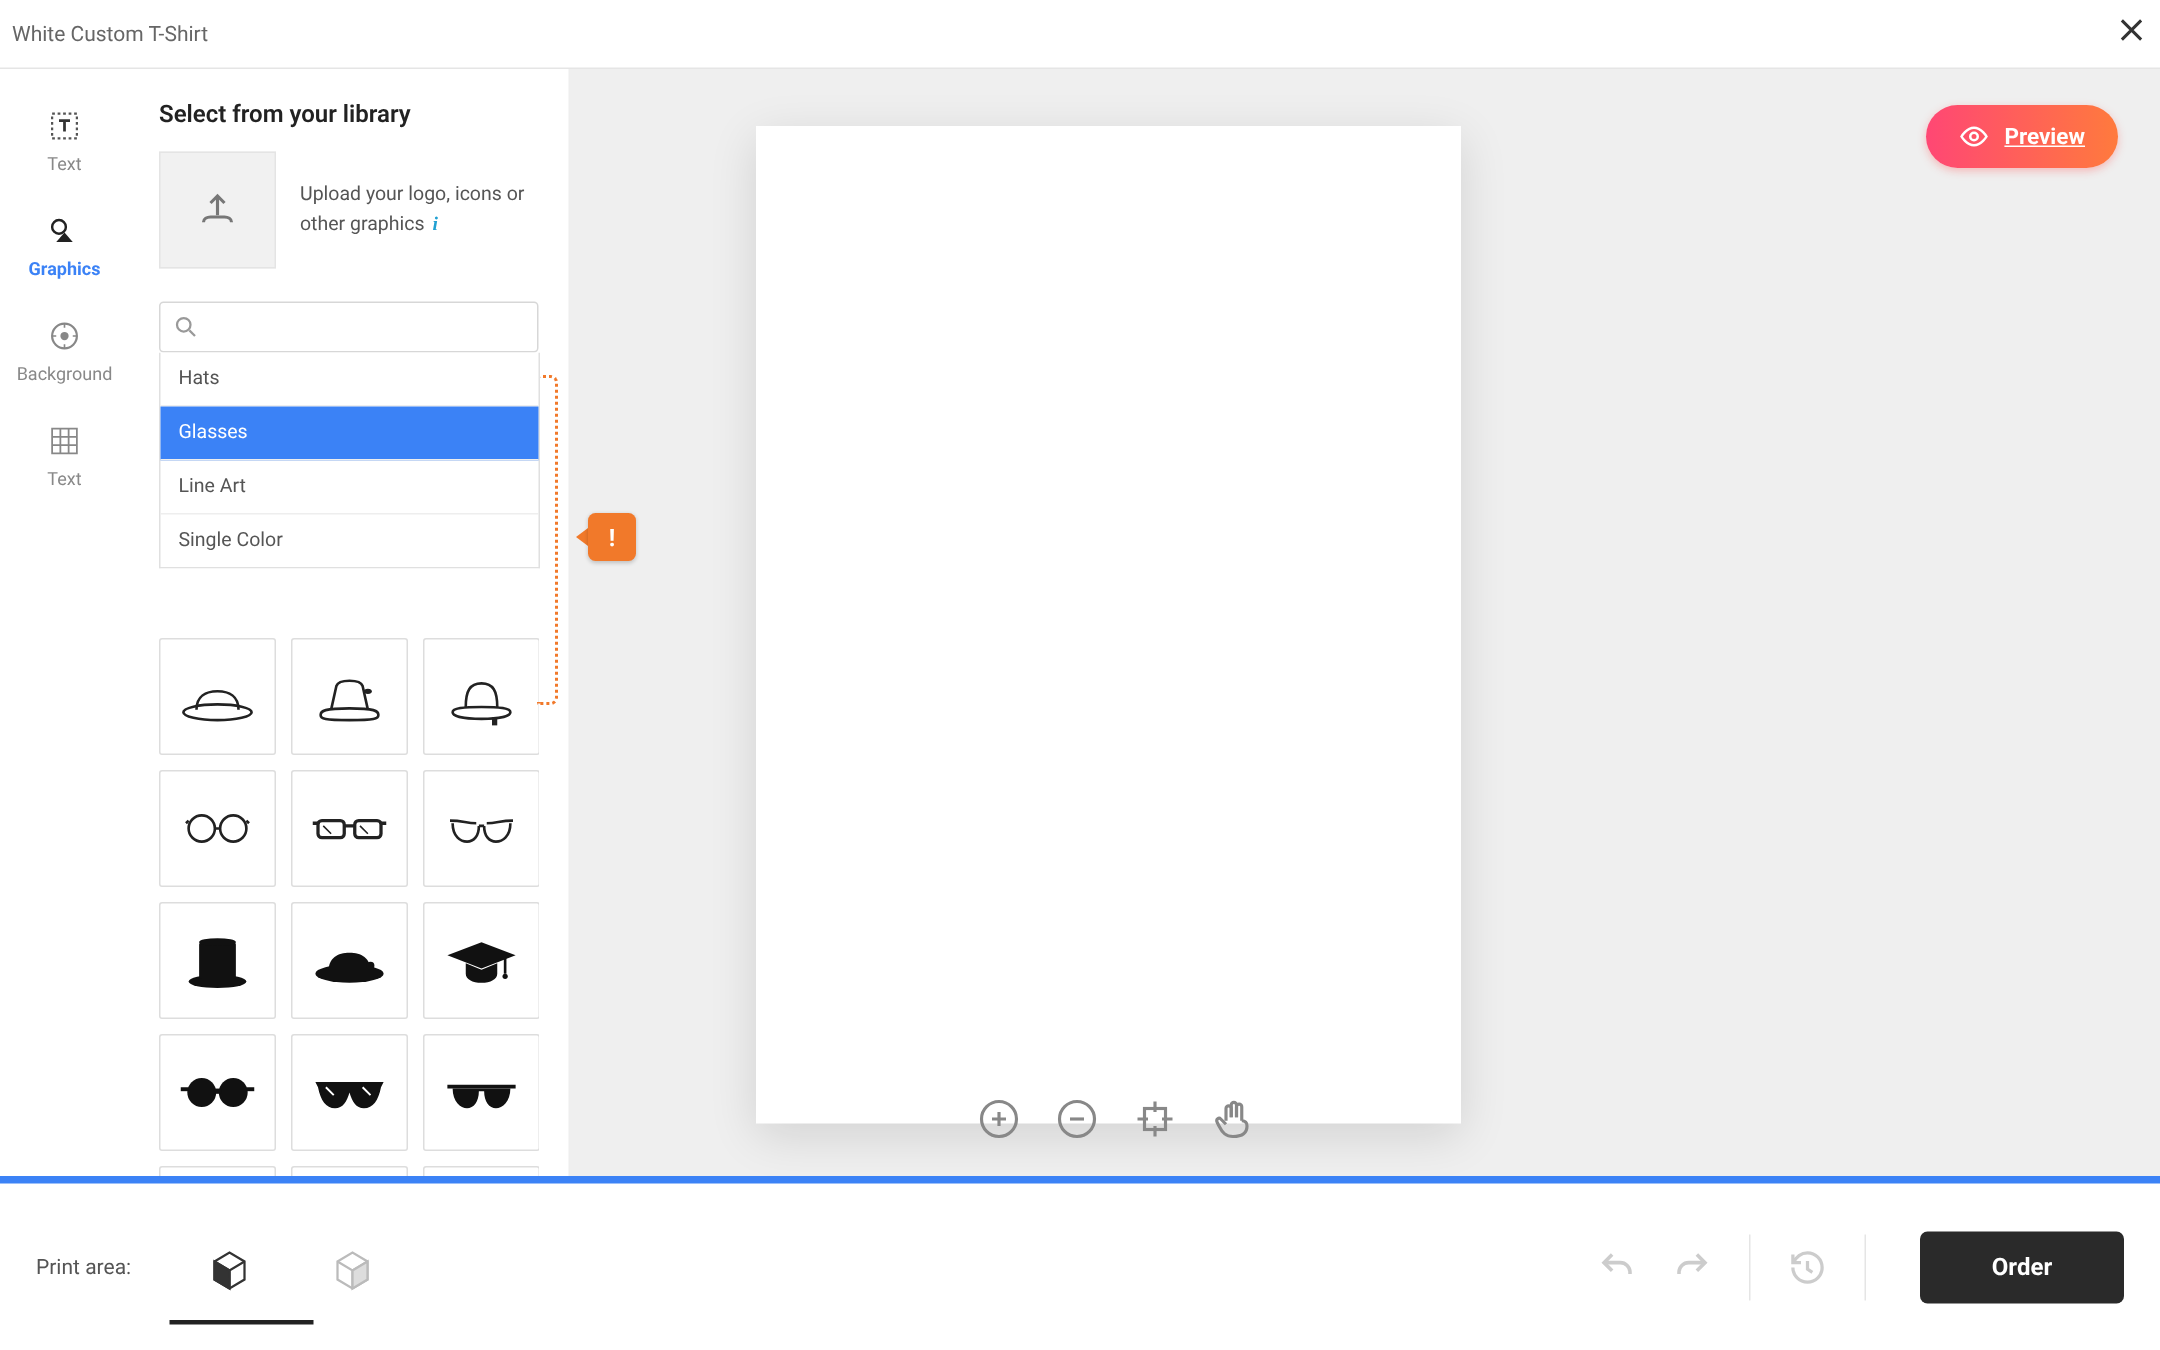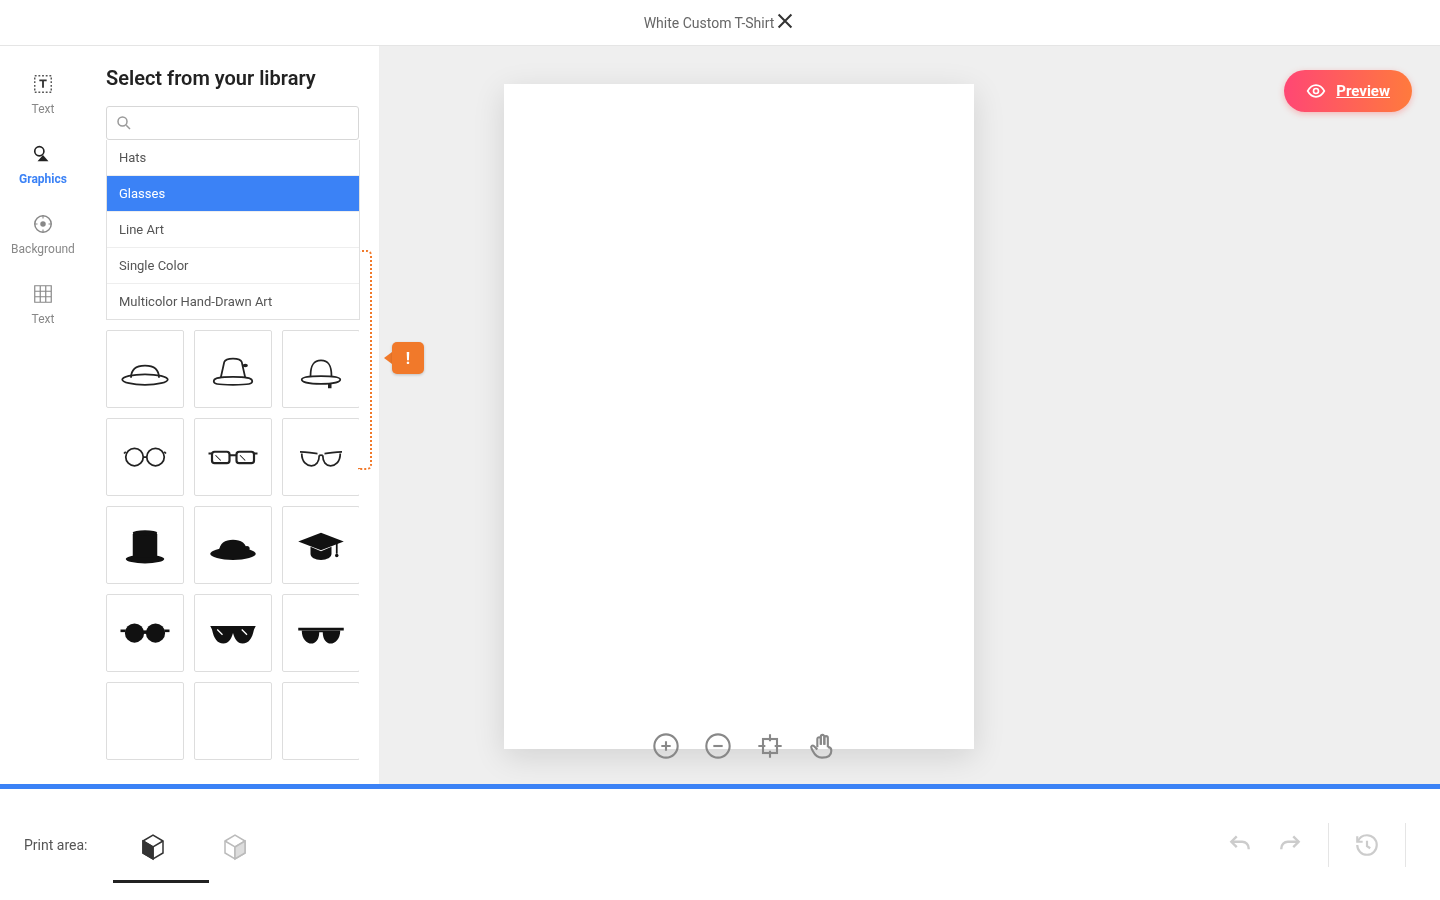--- a/index.html
+++ b/index.html
@@ -11,21 +11,21 @@
     overflow: hidden;
     color: #333;
   }
 
   
   .header {
     height: 46px;
     border-bottom: 1px solid #e5e5e5;
     display: flex;
     align-items: center;
-    justify-content: center;
+    justify-content: space-between;
     padding: 0 8px;
   }
   .header-title {
     font-size: 14px;
     color: #666;
   }
   .close-btn {
     font-size: 26px;
     color: #333;
     cursor: pointer;
@@ -71,21 +71,21 @@
   
   .library-panel {
     width: 294px;
     background: #fff;
     border-right: 1px solid #eee;
     padding: 20px 20px 0 20px;
     overflow: hidden;
     position: relative;
   }
   .library-title {
-    font-size: 20px;
+    font-size: 16px;
     font-weight: 600;
     color: #222;
     margin-bottom: 16px;
   }
   .upload-row {
     display: flex;
     align-items: center;
     gap: 16px;
     margin-bottom: 22px;
   }
@@ -388,35 +388,46 @@
           <path d="M3 3h18v18H3zM9 3v18M15 3v18M3 9h18M3 15h18"></path>
         </svg>
       </span>
       <span>Text</span>
     </div>
   </div>
 
   <div class="library-panel">
     <div class="library-title">Select from your library</div>
 
+    <div class="upload-row">
+      <div class="upload-box">
+        <svg viewBox="0 0 24 24" fill="none" stroke="currentColor" stroke-width="1.8">
+          <path d="M12 15V4M8 8l4-4 4 4"></path>
+          <path d="M4 19c0-2 2-3 4-3h8c2 0 4 1 4 3"></path>
+        </svg>
+      </div>
+      <div class="upload-text">
+        <span>Upload your logo, icons or other graphics</span>
+        <span class="info-i">i</span>
+      </div>
+    </div>
 
     <div class="search-wrap">
       <span class="search-icon-pos">
         <svg viewBox="0 0 24 24" width="18" height="18" fill="none" stroke="currentColor" stroke-width="2">
           <circle cx="10" cy="10" r="6"></circle>
             <path d="M15 15l5 5"></path>
         </svg>
       </span>
       <input class="search-input" type="text" placeholder="" style="">
       <div class="dropdown">
         <div class="dropdown-item">Hats</div>
         <div class="dropdown-item highlight">Glasses</div>
         <div class="dropdown-item">Line Art</div>
         <div class="dropdown-item">Single Color</div>
-        <div class="dropdown-item">Multicolor Hand-Drawn Art</div>
       </div>
     </div>
 
     <div class="graphics-grid">
 
       <div class="graphic-tile">
         <svg viewBox="0 0 64 48" fill="none" stroke="#222" stroke-width="2">
           <ellipse cx="32" cy="36" rx="26" ry="6"></ellipse>
           <path d="M16 34c0-10 7-14 16-14s16 4 16 14"></path>
         </svg>
@@ -601,14 +612,17 @@
     </div>
     <div class="vdivider"></div>
     <div class="footer-iconbtn">
       <svg viewBox="0 0 24 24" fill="none" stroke="currentColor" stroke-width="2">
           <path d="M3 12a9 9 0 109-9 9 9 0 00-8.5 6"></path>
           <path d="M3 4v5h5"></path>
           <path d="M12 8v5l3 2"></path>
         </svg>
     </div>
     <div class="vdivider"></div>
+    <div class="order-btn">
+      <span>Order</span>
+    </div>
   </div>
 </div>
 
 </body></html>

